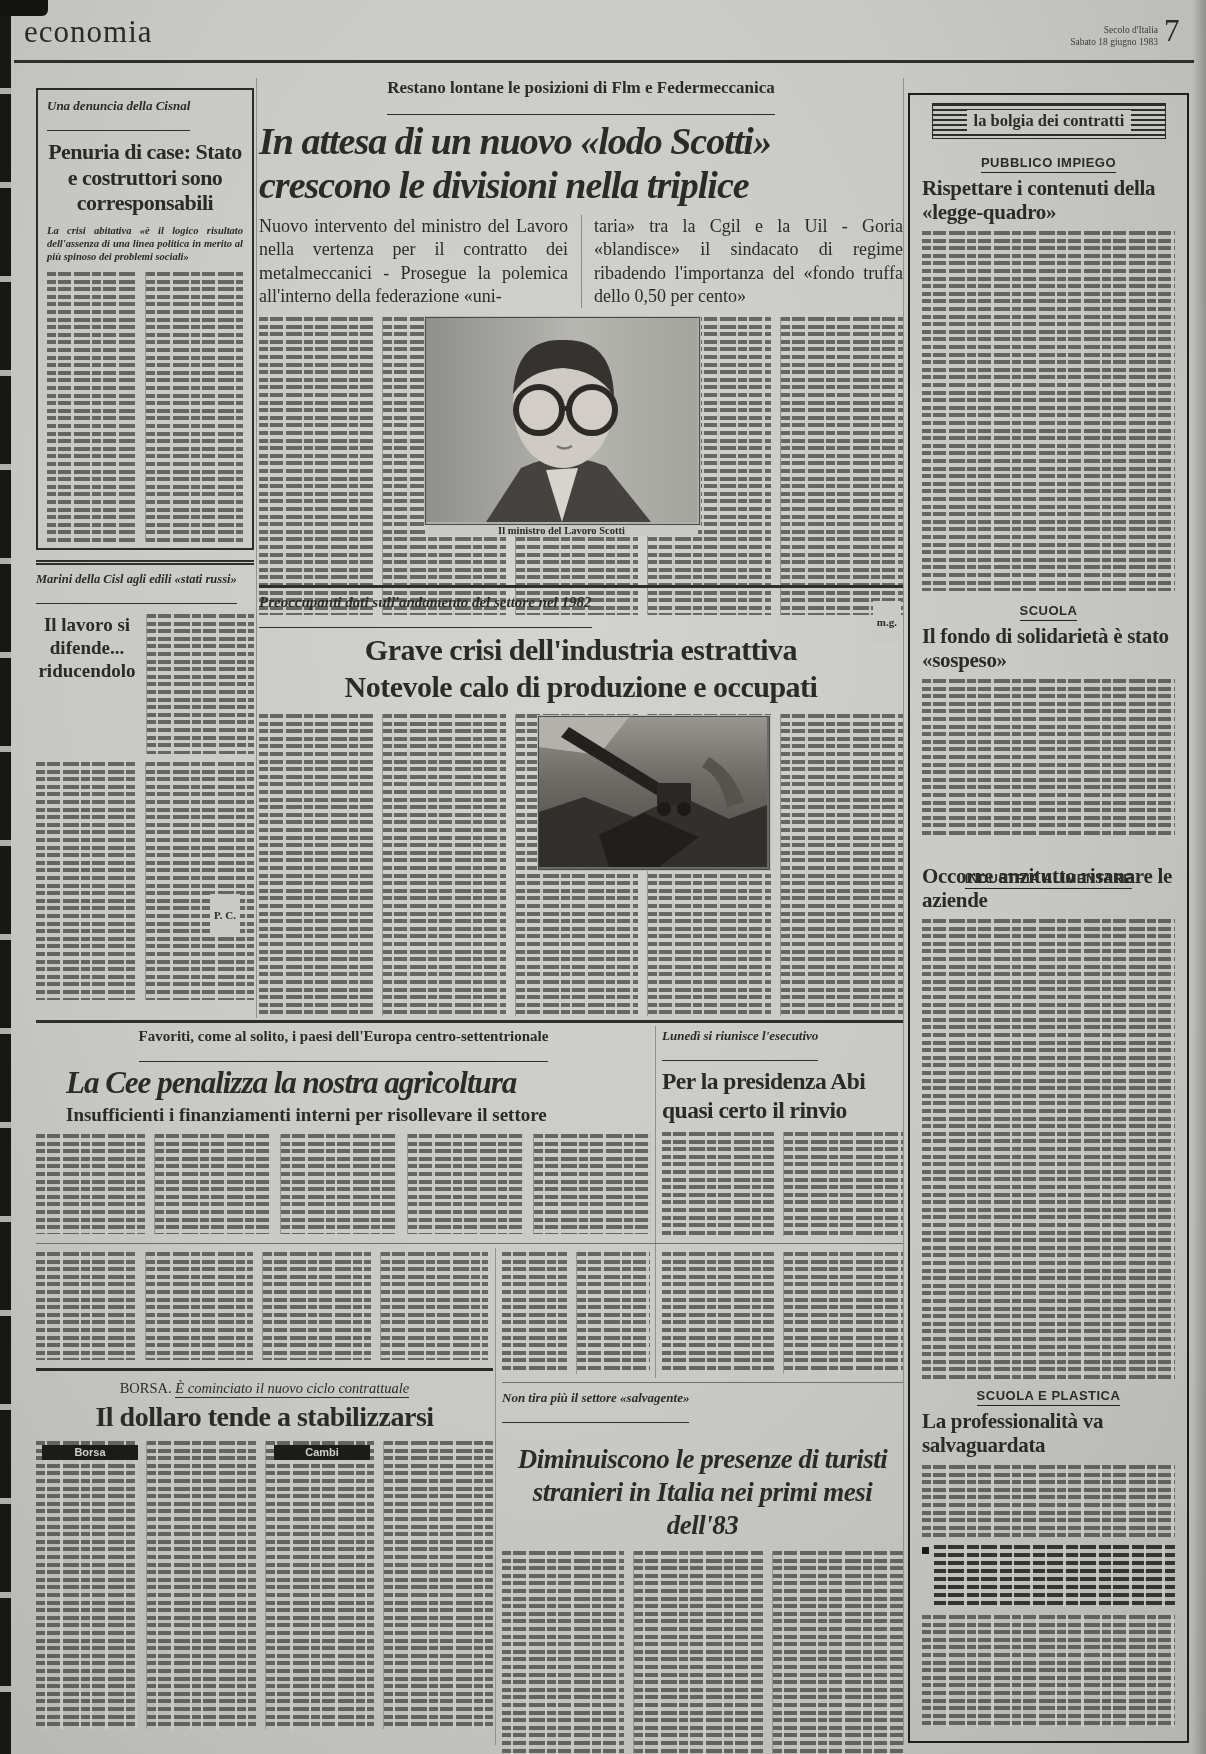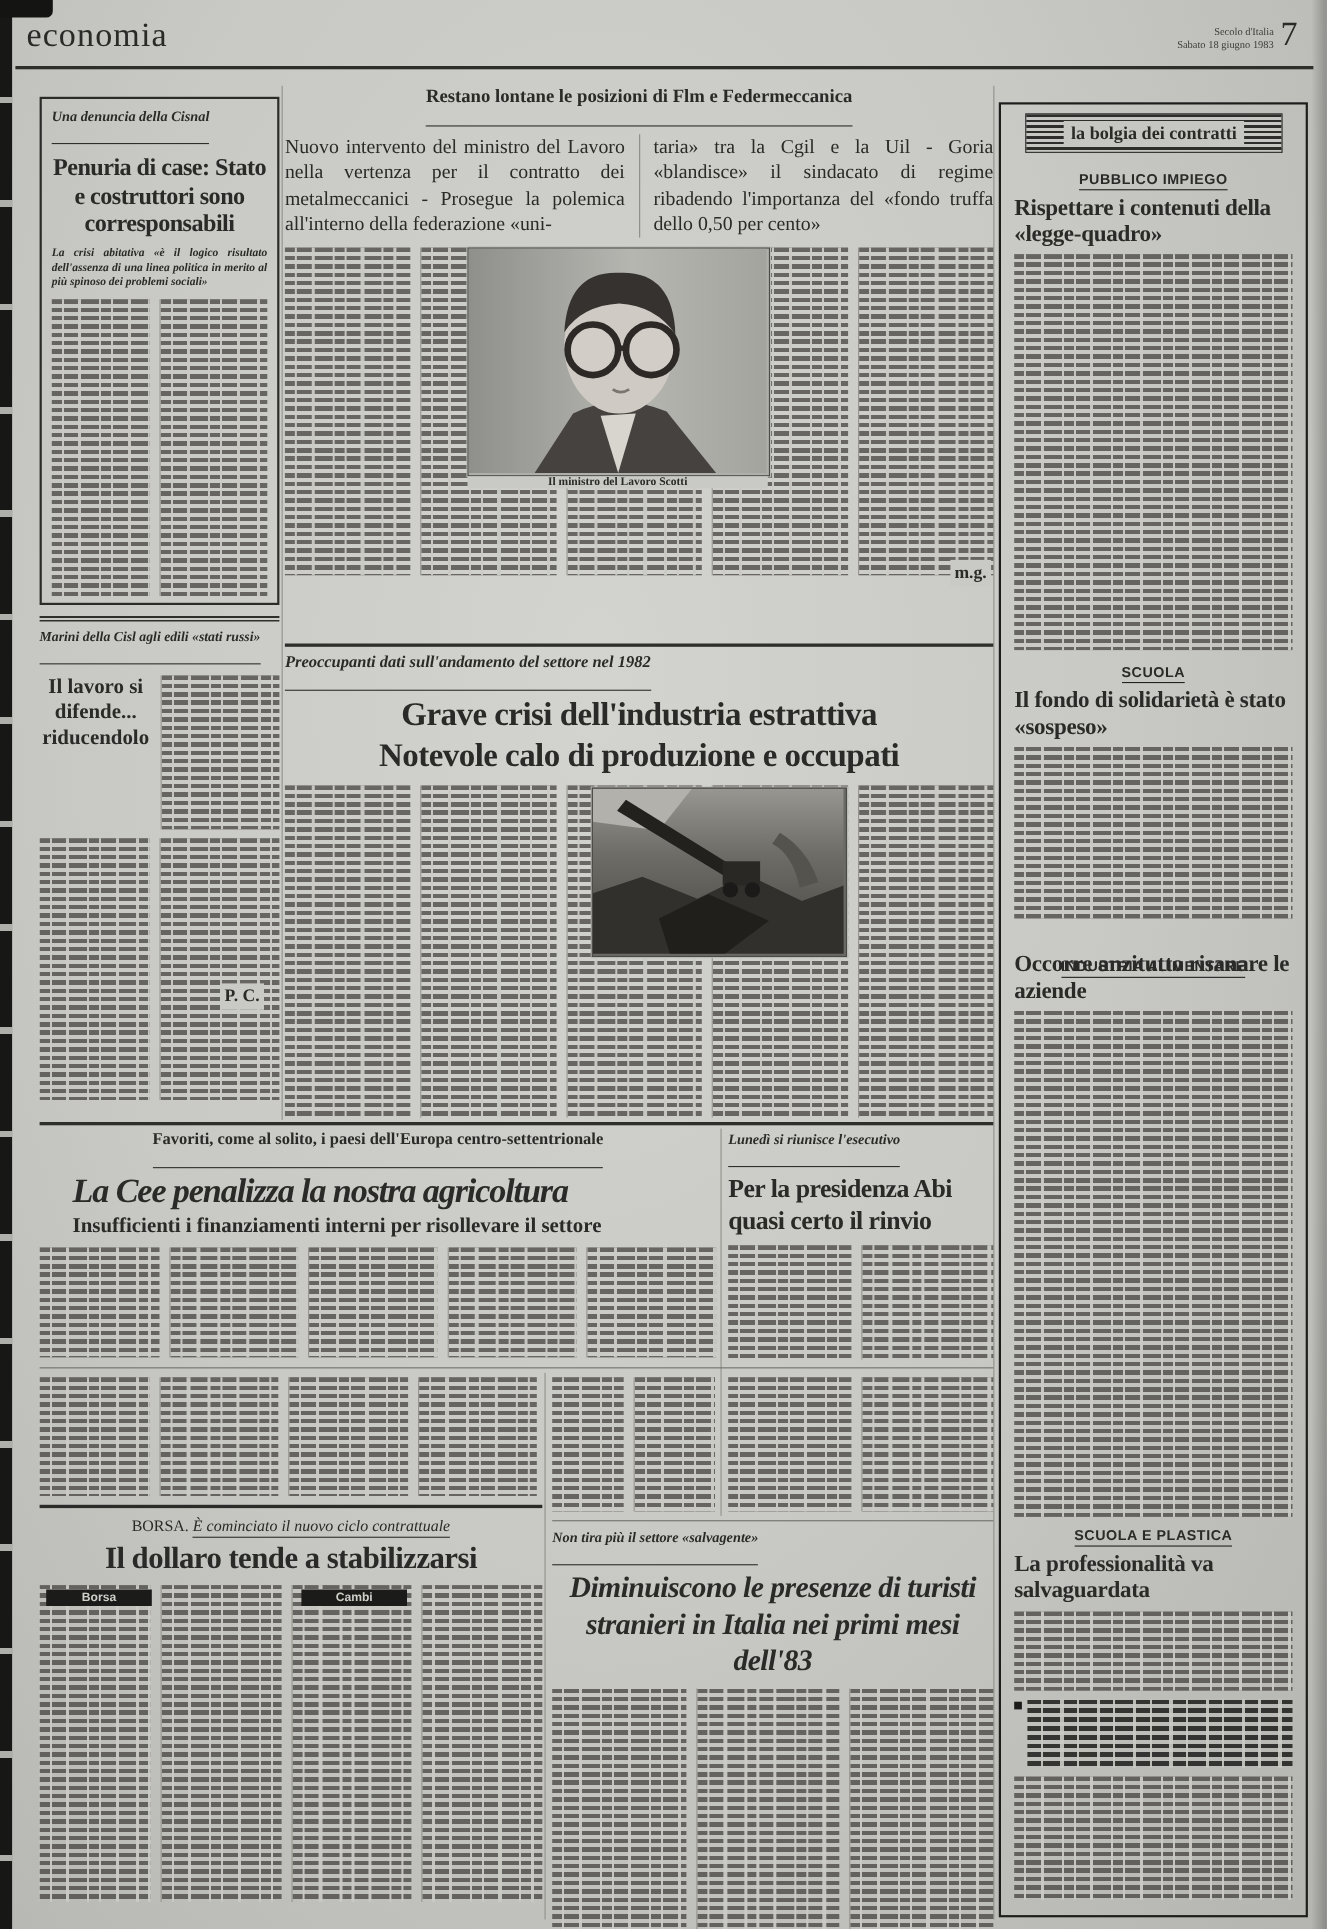--- a/index.html
+++ b/index.html
@@ -33,21 +33,21 @@
         rgba(203,203,198,0) 14px 30px, rgba(203,203,198,.9) 30px 33px),
       repeating-linear-gradient(180deg, rgba(28,28,26,.85) 0 4.4px, rgba(28,28,26,0) 4.4px 8px);
   }
   .cols{display:flex; gap:9px;}
   .cols>div{flex:1;}
   .cols>div+div{border-left:1px solid #97978f; padding-left:8px;}
   
   .kick-it{font-style:italic; font-weight:bold; font-size:13px; }
   .kick-it span, .kick-b span{display:inline-block; border-bottom:1.5px solid #2e2e2c; padding-bottom:16px;}
   .kick-b{font-weight:bold; font-size:17px; text-align:center;}
-  .sig{font-weight:bold; font-size:16px; background:#c9c9c5; padding:3px 4px;}
+  .sig{font-weight:bold; font-size:11px; background:#c9c9c5; padding:15px 4px;}
   .tab{background:#1b1b1a; color:#cfcfca; font-family:"Liberation Sans",sans-serif;
        font-weight:bold; font-size:11px; text-align:center; line-height:15px; height:15px;}
   .sb-label{font-family:"Liberation Sans",sans-serif; font-weight:bold; font-size:13px;
        letter-spacing:.5px; text-align:center;}
   .sb-label span{display:inline-block;border-bottom:1.5px solid #222;padding-bottom:2px;}
   .sb-head{font-weight:bold; font-size:21px; line-height:1.12; letter-spacing:-.3px;}
   .photo-frame{border:1px solid #4a4a46; box-shadow:0 0 0 1px #b9b9b5;}
 </style>
 </head>
 <body>
@@ -93,20 +93,24 @@
     <div class="cols" style="margin-top:8px;height:238px;">
       <div class="ft"></div>
         <div class="ft"></div>
     </div>
     <div class="abs sig" style="right:14px;top:322px;">P. C.</div>
   </div>
 
   <div class="abs" style="left:259px;top:78px;width:644px;height:502px;">
     <div class="kick-b">
       <span>Restano lontane le posizioni di Flm e Federmeccanica</span></div>
+    <div style="font-style:italic;font-weight:bold;font-size:38px;letter-spacing:-1px;line-height:1.17;margin-top:4px;">
+      <div>In attesa di un nuovo «lodo Scotti»</div>
+      <div>crescono le divisioni nella triplice</div>
+    </div>
     <div style="display:flex;gap:13px;margin-top:7px;font-weight:normal;font-size:18px;line-height:1.3;text-align:justify;">
       <div style="flex:1;">Nuovo intervento del ministro del Lavoro nella vertenza per il contratto dei metalmeccanici - Prosegue la polemica all'interno della federazione «uni-</div>
       <div style="flex:1;border-left:1px solid #8a8a84;padding-left:12px;">taria» tra la Cgil e la Uil - Goria «blandisce» il sindacato di regime ribadendo l'importanza del «fondo truffa dello 0,50 per cento»</div>
     </div>
     <div style="position:relative;margin-top:9px;height:298px;">
       <div class="cols" style="height:100%;">
         <div class="ft"></div>
           <div class="ft"></div>
           <div class="ft"></div>
           <div class="ft"></div>
@@ -237,21 +241,21 @@
           <div class="ft"></div>
       </div>
       <div class="abs tab" style="left:6px;top:4px;width:96px;">Borsa</div>
       <div class="abs tab" style="left:238px;top:4px;width:96px;">Cambi</div>
     </div>
   </div>
 
   <div class="abs" style="left:502px;top:1382px;width:401px;height:364px;border-top:1px solid #6f6f6b;box-sizing:border-box;">
     <div class="kick-it" style="font-size:13px;margin-top:7px;">
       <span>Non tira più il settore «salvagente»</span></div>
-    <div style="font-style:italic;font-weight:bold;font-size:27px;text-align:center;line-height:1.22;letter-spacing:-.5px;margin-top:4px;">
+    <div style="font-style:italic;font-weight:bold;font-size:27px;text-align:center;line-height:1.22;letter-spacing:-.5px;margin-top:20px;">
       <div>Diminuiscono le presenze di turisti</div>
       <div>stranieri in Italia nei primi mesi dell'83</div>
     </div>
     <div class="cols" style="margin-top:9px;height:242px;">
       <div class="ft"></div>
         <div class="ft"></div>
         <div class="ft"></div>
     </div>
   </div>
 

